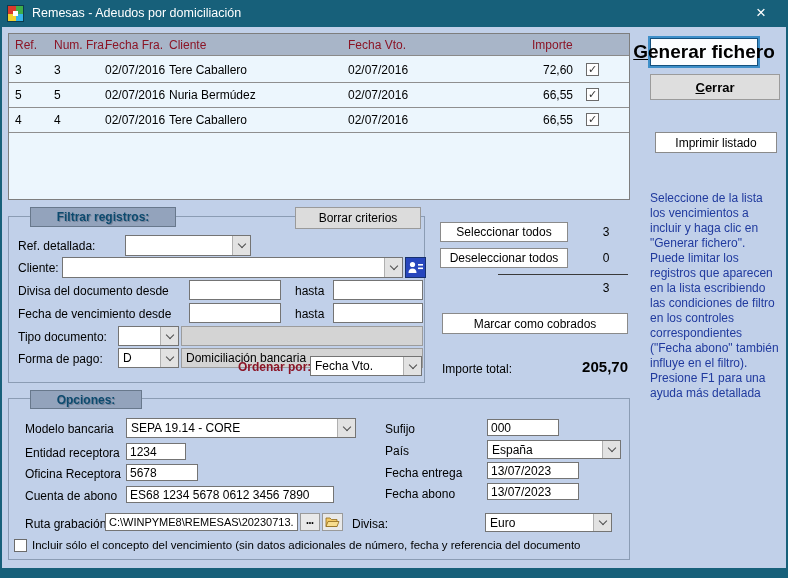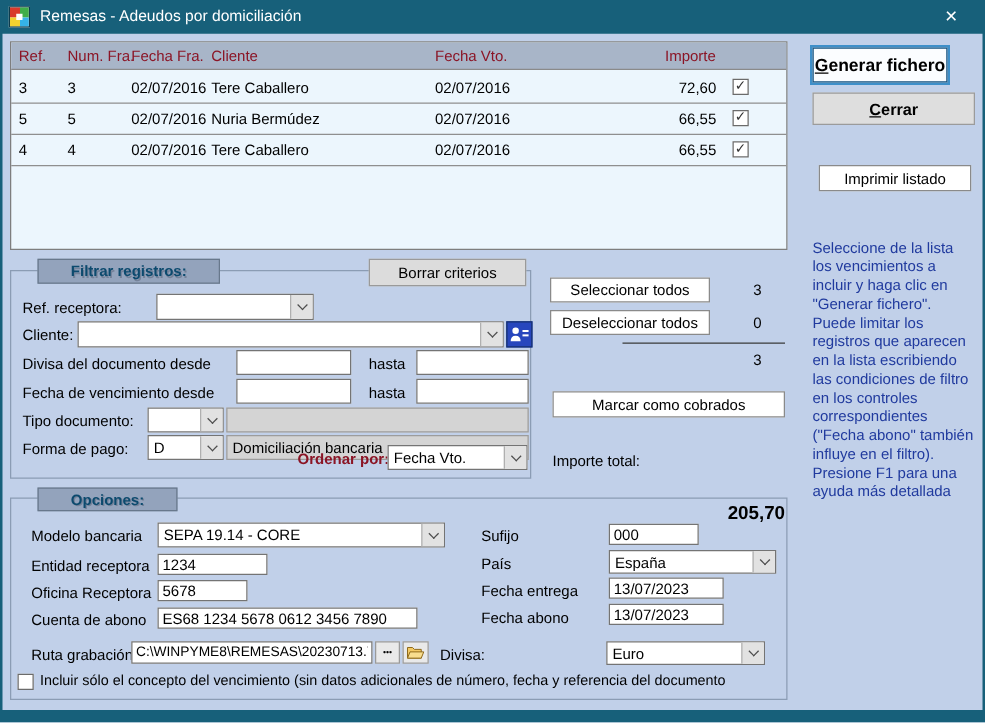--- a/index.html
+++ b/index.html
@@ -31,21 +31,21 @@
   .hcell { position:absolute; top:0; height:22px; line-height:22px; color:#8b1526; }
   .lvrow { position:absolute; left:0; width:100%; height:25px; border-bottom:1px solid #8f8f8f; }
   .cell { position:absolute; top:0; height:25px; line-height:25px; white-space:nowrap; }
   .cell.amount { text-align:right; }
   .cb { background:#fff; border:1px solid #6b6b6b; display:flex; align-items:center; justify-content:center;
         font-size:11px; color:#333; line-height:1; }
 
   
   .btn { display:flex; align-items:center; justify-content:center; background:#fff;
          border:1px solid #8a8a8a; font-size:12px; white-space:nowrap; }
-  #btn-generar { left:650px; top:38px; width:108px; height:28px; font-size:14px; font-weight:bold;
+  #btn-generar { left:650px; top:38px; width:108px; height:28px; font-size:19px; font-weight:bold;
                  background:#fbfdff; border:1px solid #15517f; box-shadow:0 0 0 2px #3e8fc9; }
   #btn-cerrar { left:650px; top:74px; width:130px; height:26px; font-size:13px; font-weight:bold;
                 background:#dedede; border:1px solid #9b9b9b; }
   #btn-imprimir { left:655px; top:132px; width:122px; height:21px; }
   .ul-first { display:block; }
   .ul-first::first-letter { text-decoration:underline; }
 
   
   #helptext { left:650px; top:191px; width:131px; color:#203a9e; font-size:12px; line-height:15px; }
   #helptext p + p { }
@@ -63,21 +63,21 @@
   .combo .arrow { width:18px; background:#e2e2e2; border-left:1px solid #b0b0b0;
                   display:flex; align-items:center; justify-content:center; }
   .chev { width:6px; height:6px; border-right:1.5px solid #4d4d4d; border-bottom:1.5px solid #4d4d4d;
           transform:rotate(45deg); margin-top:-3px; }
   .grayfield { background:#d4d4d4; border:1px solid #9c9c9c; line-height:18px; padding:0 4px;
                font-size:12px; white-space:nowrap; overflow:hidden; }
   .red { color:#8b1526; }
 
   #sumline { left:498px; top:274px; width:130px; height:1px; background:#3a3a3a; }
   .count { width:22px; text-align:center; font-size:12px; }
-  #importe-value { font-size:15px; font-weight:bold; text-align:right;margin-top:44px; }
+  #importe-value { font-size:15px; font-weight:bold; text-align:right; }
 
   #icon-person { background:#2746bd; border:1px solid #16306e; display:flex; align-items:center; justify-content:center; }
   .toolbtn { background:#e9e9e9; border:1px solid #9a9a9a; display:flex; align-items:center; justify-content:center; }
 </style>
 </head>
 <body>
 
 <div id="win">
 
   <div id="titlebar">
@@ -144,21 +144,21 @@
   <div class="abs" id="helptext">
     <p>Seleccione de la lista los vencimientos a incluir y haga clic en "Generar fichero".</p>
     <p>Puede limitar los registros que aparecen en la lista escribiendo las condiciones de filtro en los controles correspondientes ("Fecha abono" también influye en el filtro).</p>
     <p>Presione F1 para una ayuda más detallada</p>
   </div>
 
   <div class="abs groupbox" style="left:8px;top:216px;width:417px;height:167px"></div>
   <div class="abs gcaption" style="left:30px;top:207px;width:146px;height:20px">Filtrar registros:</div>
   <div class="btn abs" style="left:295px;top:207px;width:126px;height:22px;background:#dcdcdc;border:1px solid #9a9a9a">Borrar criterios</div>
 
-  <span class="abs lbl" style="left:18px;top:239px">Ref. receptora:</span>
+  <span class="abs lbl" style="left:18px;top:239px">Ref. detallada:</span>
   <div class="abs combo" style="left:125px;top:235px;width:126px;height:21px">
     <span class="txt"></span>
     <span class="arrow">
         <i class="chev"></i>
       </span>
   </div>
 
   <span class="abs lbl" style="left:18px;top:261px">Cliente:</span>
   <div class="abs combo" style="left:62px;top:257px;width:341px;height:21px">
     <span class="txt"></span>
@@ -228,21 +228,21 @@
   <div class="abs combo" style="left:126px;top:418px;width:230px;height:20px">
     <span class="txt">SEPA 19.14 - CORE</span>
     <span class="arrow">
         <i class="chev"></i>
       </span>
   </div>
   <span class="abs lbl" style="left:385px;top:422px">Sufijo</span>
   <input class="abs input" style="left: 487px; top: 419px; width: 72px; height: 17px;" value="000">
 
   <span class="abs lbl" style="left:25px;top:446px">Entidad receptora</span>
-  <input class="abs input" style="left: 126px; top: 443px; width: 88px; height: 17px;" value="1234">
+  <input class="abs input" style="left: 126px; top: 443px; width: 60px; height: 17px;" value="1234">
   <span class="abs lbl" style="left:385px;top:444px">País</span>
   <div class="abs combo" style="left:487px;top:440px;width:134px;height:19px">
     <span class="txt">España</span>
     <span class="arrow">
         <i class="chev"></i>
       </span>
   </div>
 
   <span class="abs lbl" style="left:25px;top:467px">Oficina Receptora</span>
   <input class="abs input" style="left: 126px; top: 464px; width: 72px; height: 17px;" value="5678">

